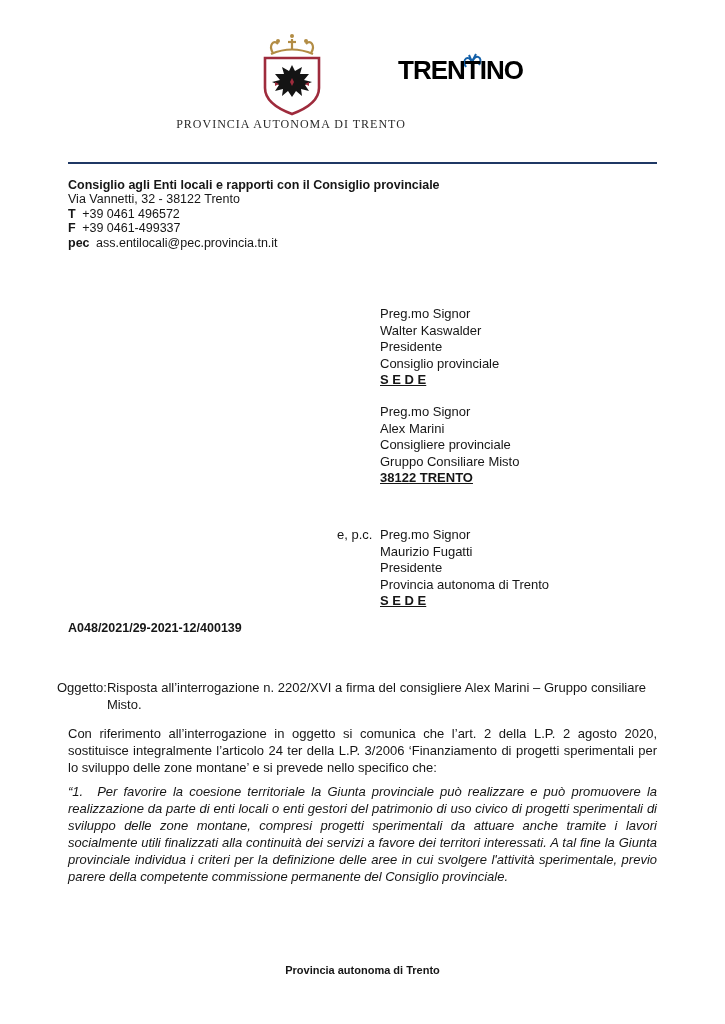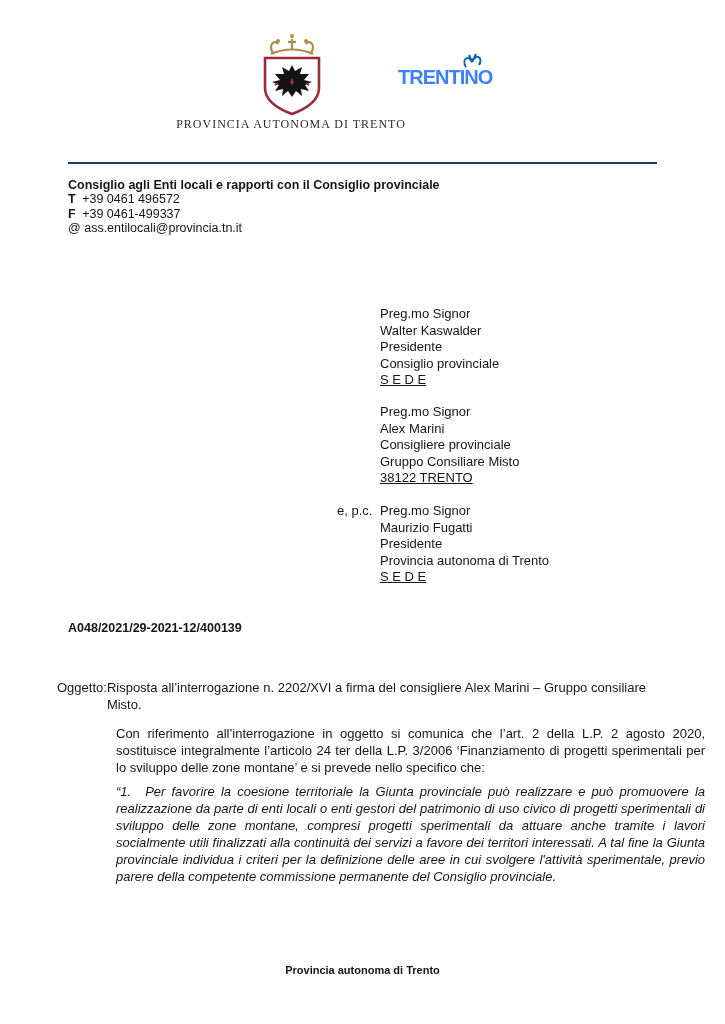--- a/index.html
+++ b/index.html
@@ -16,44 +16,44 @@
   .coat{position:absolute;left:247px;top:32px;width:90px;}
   .coat-caption{
     position:absolute;left:176px;top:117px;width:230px;
     text-align:center;
     font-family:"Liberation Serif","DejaVu Serif",serif;
     font-size:12px;letter-spacing:1px;color:#2a2a2a;white-space:nowrap;
   }
   .trentino{position:absolute;left:398px;top:54px;width:150px;height:46px;}
   .trentino .butterfly{position:absolute;left:62px;top:-2px;}
   .trentino .logo-text{
-    position:absolute;left:0;top:12px;
-    font-size:20px;font-weight:bold;letter-spacing:-1px;
-    color:#3b82f6;font-stretch:condensed;white-space:nowrap;
+    position:absolute;left:0;top:1px;
+    font-size:26px;font-weight:bold;letter-spacing:-1px;
+    color:#000000;font-stretch:condensed;white-space:nowrap;
   }
   .rule{position:absolute;left:68px;top:162px;width:589px;height:2px;background:#1F3864;}
   
   .sender{position:absolute;left:68px;top:178px;font-size:12.5px;line-height:14.4px;}
   .sender .line b{margin-right:3px;}
   .sender .t-bold{font-weight:bold;}
   .sender .italic{font-style:italic;}
   
   .recipients{position:absolute;left:380px;top:306px;font-size:13px;line-height:16.6px;}
   .rec-block{margin:0 0 15px 0;position:relative;}
-  .rec-block.cc{margin-top:16px;}
+  .rec-block.cc{margin-top:40px;}
   .rec-name{font-weight:normal;}
-  .rec-dest{text-decoration:underline;}
+  .rec-dest{text-decoration:underline;font-weight:bold;}
   .cc-label{position:absolute;left:-43px;top:0;}
   
   .reference{position:absolute;left:68px;top:621px;font-size:12.5px;font-weight:bold;}
   .subject{position:absolute;left:57px;top:679px;width:589px;display:flex;font-size:13px;line-height:17px;}
   .subject-label{flex:0 0 45px;}
   .subject-text{flex:1;text-align:justify;padding-left:0;}
   
-  .para{position:absolute;left:68px;width:589px;font-size:13px;line-height:16.9px;text-align:justify;margin-left:48px;}
+  .para{position:absolute;left:68px;width:589px;font-size:13px;line-height:16.9px;text-align:justify;}
   .p1{top:726px;}
   .q1{top:784px;font-style:italic;}
   .q2{top:894px;font-style:italic;}
   .q-prefix{margin-right:14px;}
   
   .footer{position:absolute;left:0;width:725px;top:963px;text-align:center;}
   .footer-org{font-size:11px;font-weight:bold;line-height:14px;}
   .footer-address{font-size:10.5px;line-height:13px;color:#222;}
 </style>
 </head>
@@ -92,23 +92,24 @@
         <path d="M12,10 L9,3 M12,10 L16,2"></path>
       </g>
     </svg>
     <span class="logo-text">TRENTINO</span>
   </div>
 
   <div class="rule"></div>
 
   <div class="sender">
     <div class="line t-bold">Consiglio agli Enti locali e rapporti con il Consiglio provinciale</div>
+    <div class="line">Via Vannetti, 32 - 38122 Trento</div>
     <div class="line"><b>T</b> <span>+39 0461 496572</span></div>
     <div class="line"><b>F</b> <span>+39 0461-499337</span></div>
-    <div class="line"><span>@</span> <span>ass.entilocali@provincia.tn.it</span></div>
+    <div class="line"><b>pec</b> <span>ass.entilocali@pec.provincia.tn.it</span></div>
   </div>
 
   <div class="recipients">
     <div class="rec-block">
       <div>Preg.mo Signor</div>
       <div class="rec-name">Walter Kaswalder</div>
       <div>Presidente</div>
       <div>Consiglio provinciale</div>
       <div class="rec-dest">S E D E</div>
     </div>

